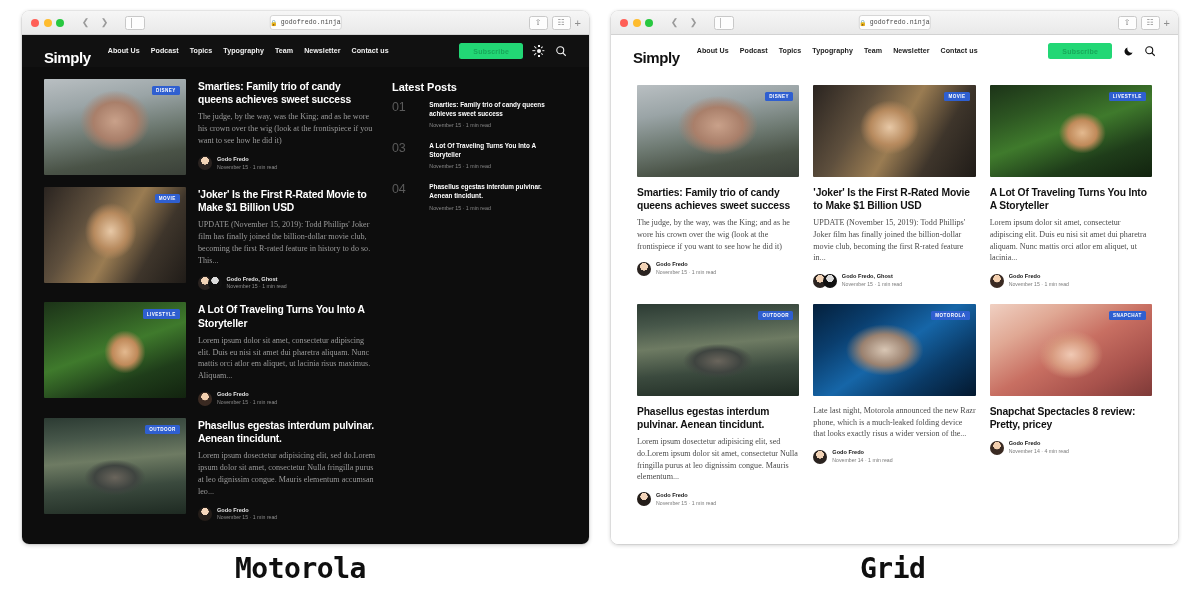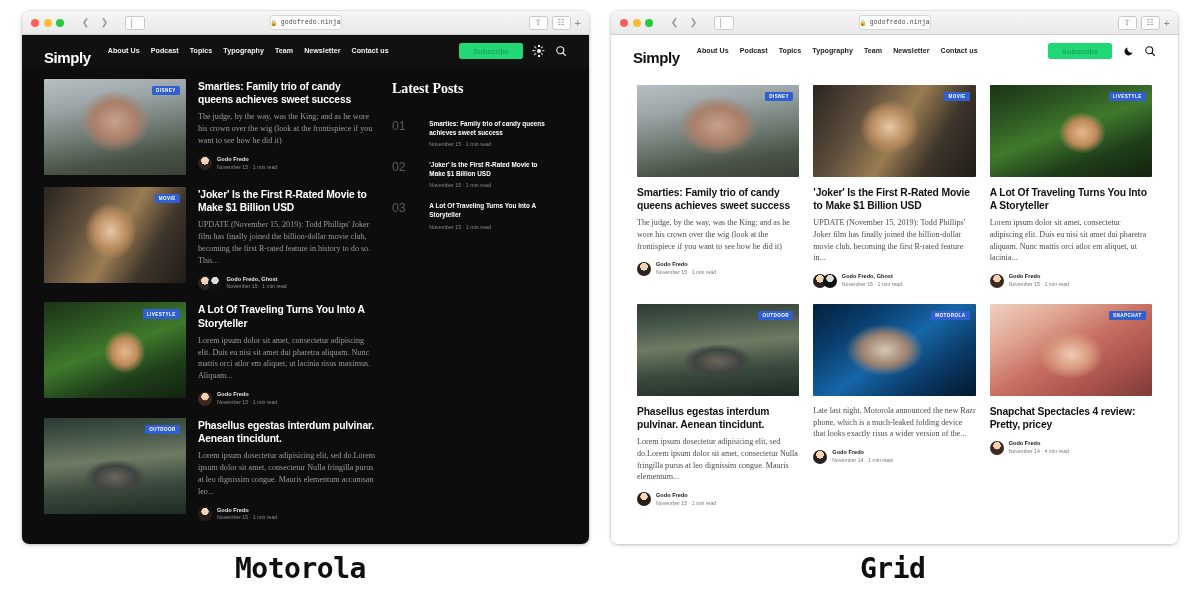--- a/index.html
+++ b/index.html
@@ -184,22 +184,22 @@
   .mname { font-size: 5.6px; font-weight: 700; }
   .mdate { font-size: 5.2px; }
   .dark .mname { color: #e8e8e8; }
   .dark .mdate { color: #8c8c8c; }
   .light .mname { color: #141414; }
   .light .mdate { color: #7b7b7b; }
 
   
   .latest { width: 160px; padding-top: 2px; }
   .latest-h {
-    font-size: 14px; font-weight: 700; color: #ffffff;
-    margin-bottom: 22px; letter-spacing: -.05px; font-family: Liberation Serif, serif;
+    font-size: 11px; font-weight: 700; color: #ffffff;
+    margin-bottom: 7px; letter-spacing: -.05px;
   }
   .lp { display: flex; gap: 24px; margin-bottom: 13px; }
   .lpnum {
     font-size: 12.5px; font-weight: 400; color: #5a5a5a;
     line-height: 1; letter-spacing: -.3px; flex: none; padding-top: 1px;
   }
   .lptitle { font-size: 6.4px; font-weight: 700; color: #ffffff; line-height: 1.42; }
   .lpdate { font-size: 5.3px; color: #8a8a8a; margin-top: 4px; }
 
   
@@ -422,30 +422,30 @@
           <div class="latest-h">Latest Posts</div>
 
           <div class="lp">
             <span class="lpnum">01</span>
             <span>
               <span class="lptitle" style="display:block">Smarties: Family trio of candy queens achieves sweet success</span>
               <span class="lpdate" style="display:block">November 15 · 1 min read</span>
             </span>
           </div>
           <div class="lp">
-            <span class="lpnum">02</span>
-            <span>
-              <span class="lptitle" style="display:block">'Joker' Is the First R-Rated Movie to Make $1 Billion USD</span>
-              <span class="lpdate" style="display:block">November 15 · 1 min read</span>
-            </span>
-          </div>
-          <div class="lp">
             <span class="lpnum">03</span>
             <span>
               <span class="lptitle" style="display:block">A Lot Of Traveling Turns You Into A Storyteller</span>
+              <span class="lpdate" style="display:block">November 15 · 1 min read</span>
+            </span>
+          </div>
+          <div class="lp">
+            <span class="lpnum">04</span>
+            <span>
+              <span class="lptitle" style="display:block">Phasellus egestas interdum pulvinar. Aenean tincidunt.</span>
               <span class="lpdate" style="display:block">November 15 · 1 min read</span>
             </span>
           </div>
         </aside>
 
       </div>
     </div>
   </div>
 
   <div class="browser" id="win-grid">
@@ -585,21 +585,21 @@
               <span class="mname" style="display:block">Godo Fredo</span>
               <span class="mdate" style="display:block">November 14 · 1 min read</span>
             </span>
           </div>
         </article>
 
         <article class="gcard">
           <div class="gthumb img-snapchat">
             <span class="badge">SNAPCHAT</span>
           </div>
-          <h2 class="gtitle">Snapchat Spectacles 4 review: Pretty, pricey</h2>
+          <h2 class="gtitle">Snapchat Spectacles 8 review: Pretty, pricey</h2>
           <div class="meta">
             <span class="avatars">
               <span class="av av-c"></span>
             </span>
             <span class="mtext">
               <span class="mname" style="display:block">Godo Fredo</span>
               <span class="mdate" style="display:block">November 14 · 4 min read</span>
             </span>
           </div>
         </article>

